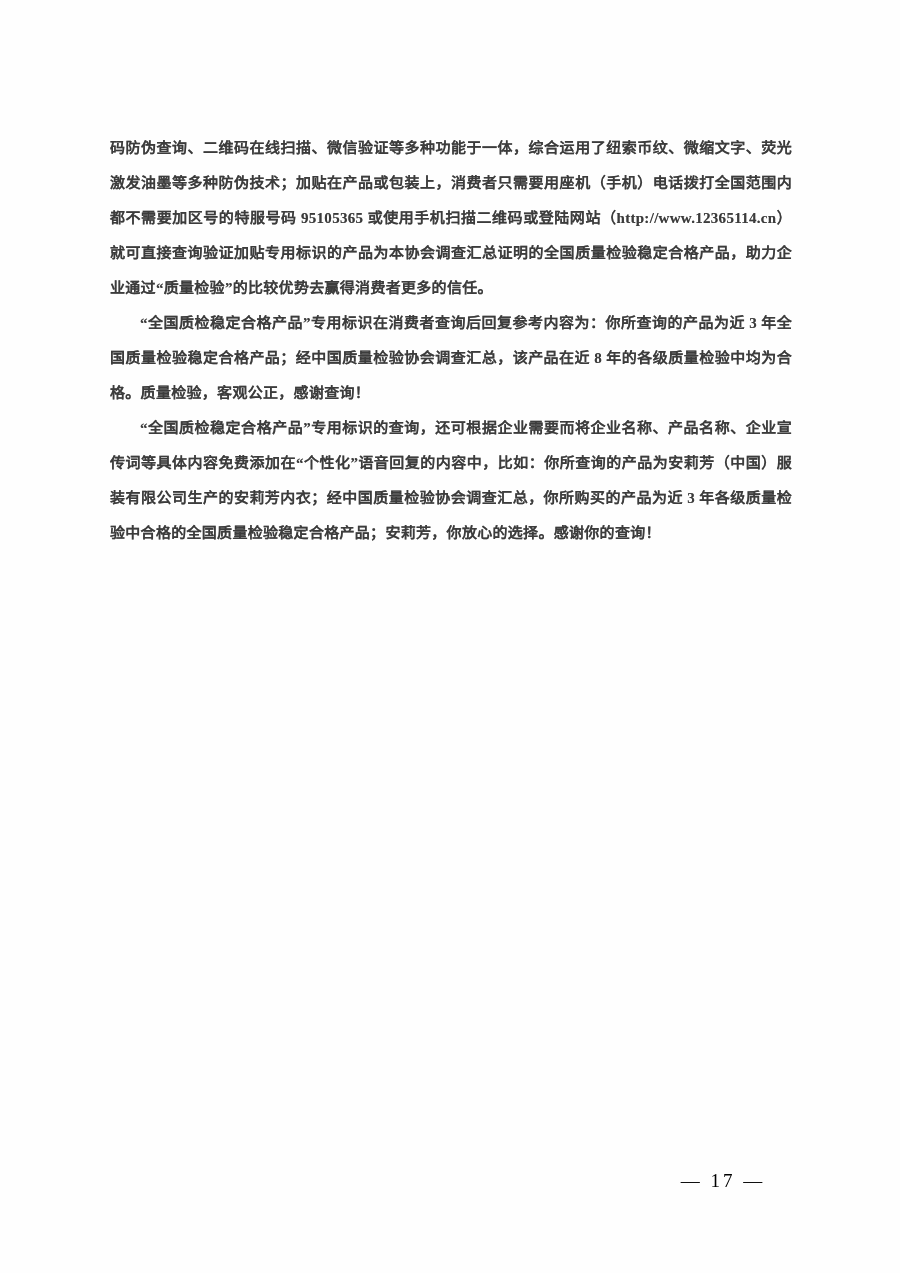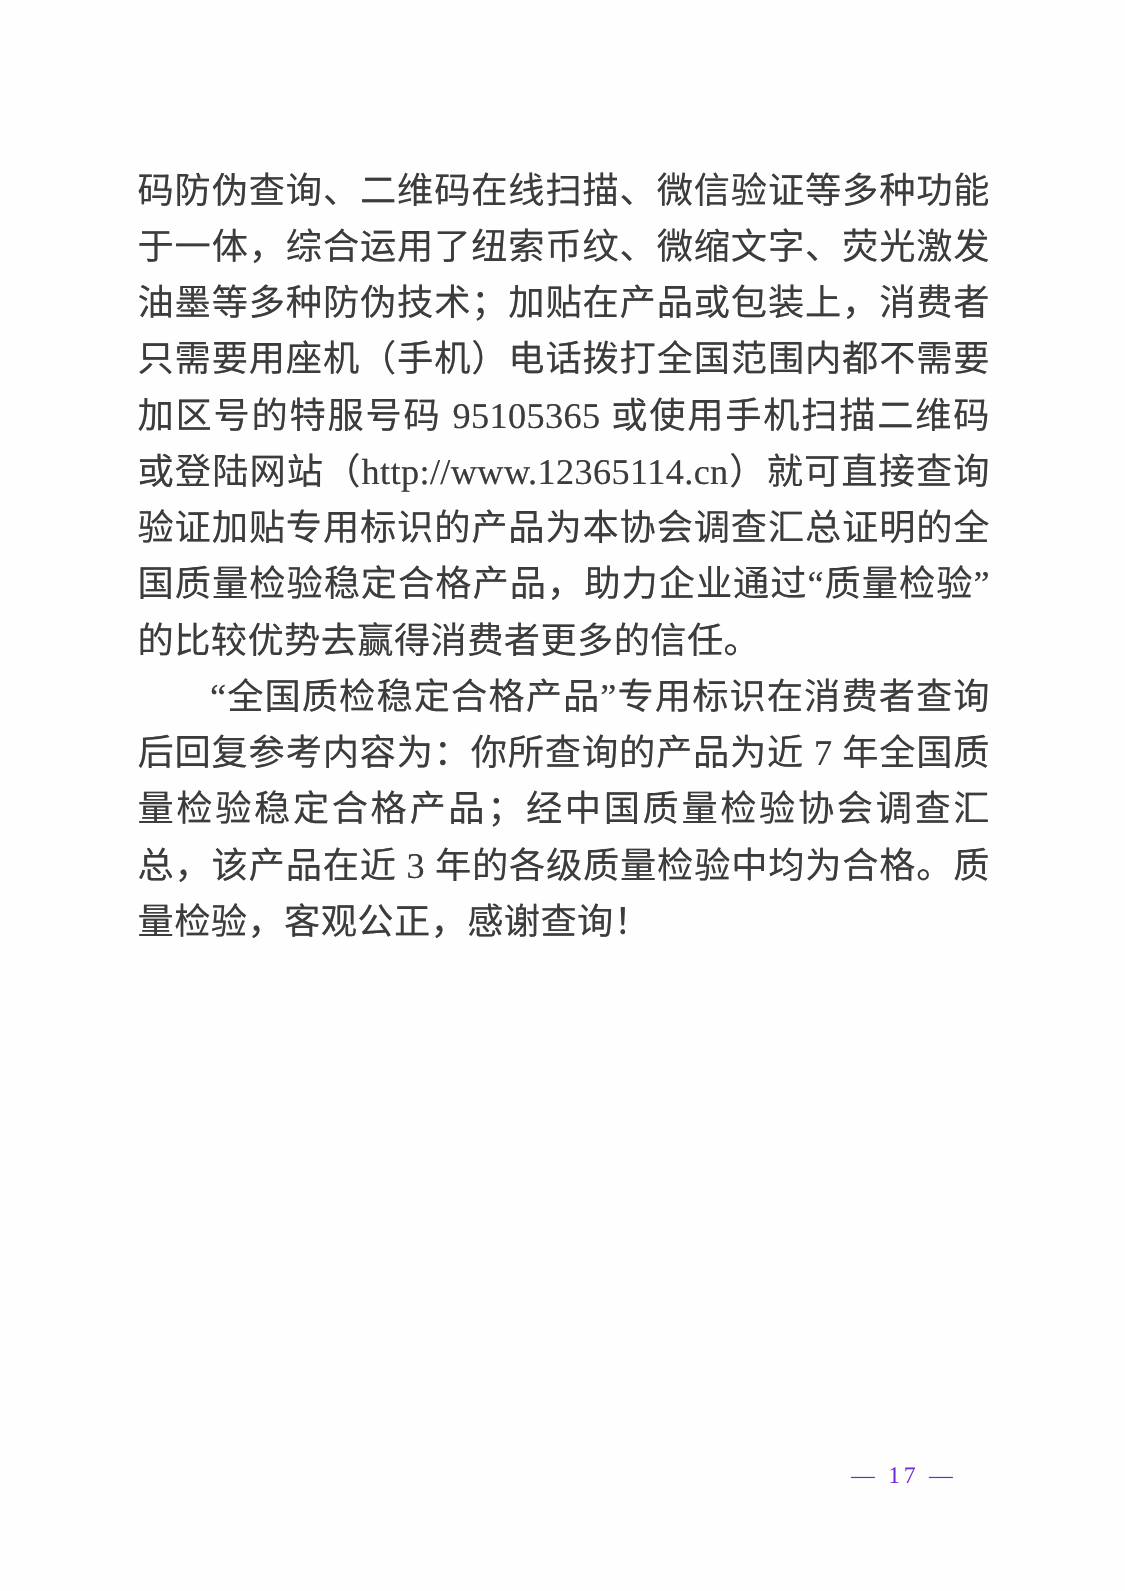--- a/index.html
+++ b/index.html
@@ -17,47 +17,49 @@
     color: #3c3c3c;
   }
   .content {
     position: absolute;
     left: 110px;
     top: 131px;
     width: 682px;
   }
   .content p {
     margin: 0;
-    font-size: 29px;
-    line-height: 45px;
+    font-size: 15px;
+    line-height: 35px;
     text-align: justify;
     text-justify: inter-ideograph;
     text-indent: 2em;
     letter-spacing: 0.3px;
     
     text-shadow: 0 0 0.4px rgba(60,60,60,0.55);
+    font-weight: bold;
   }
   .content p.continuation {
     text-indent: 0;
   }
   .page-number {
     position: absolute;
     top: 1170px;
     left: 652px;
     width: 142px;
     text-align: center;
     font-size: 19px;
     letter-spacing: 3px;
-    color: #6d28d9;
+    color: #000000;
     white-space: nowrap;
   }
 </style>
 </head>
 <body>
 
 <div class="page">
   <div class="content">
     <p class="continuation">码防伪查询、二维码在线扫描、微信验证等多种功能于一体，综合运用了纽索币纹、微缩文字、荧光激发油墨等多种防伪技术；加贴在产品或包装上，消费者只需要用座机（手机）电话拨打全国范围内都不需要加区号的特服号码 95105365 或使用手机扫描二维码或登陆网站（http://www.12365114.cn）就可直接查询验证加贴专用标识的产品为本协会调查汇总证明的全国质量检验稳定合格产品，助力企业通过“质量检验”的比较优势去赢得消费者更多的信任。</p>
-    <p>“全国质检稳定合格产品”专用标识在消费者查询后回复参考内容为：你所查询的产品为近 7 年全国质量检验稳定合格产品；经中国质量检验协会调查汇总，该产品在近 3 年的各级质量检验中均为合格。质量检验，客观公正，感谢查询！</p>
+    <p>“全国质检稳定合格产品”专用标识在消费者查询后回复参考内容为：你所查询的产品为近 3 年全国质量检验稳定合格产品；经中国质量检验协会调查汇总，该产品在近 8 年的各级质量检验中均为合格。质量检验，客观公正，感谢查询！</p>
+    <p>“全国质检稳定合格产品”专用标识的查询，还可根据企业需要而将企业名称、产品名称、企业宣传词等具体内容免费添加在“个性化”语音回复的内容中，比如：你所查询的产品为安莉芳（中国）服装有限公司生产的安莉芳内衣；经中国质量检验协会调查汇总，你所购买的产品为近 3 年各级质量检验中合格的全国质量检验稳定合格产品；安莉芳，你放心的选择。感谢你的查询！</p>
   </div>
 
   <div class="page-number">— 17 —</div>
 </div>
 
 </body></html>

